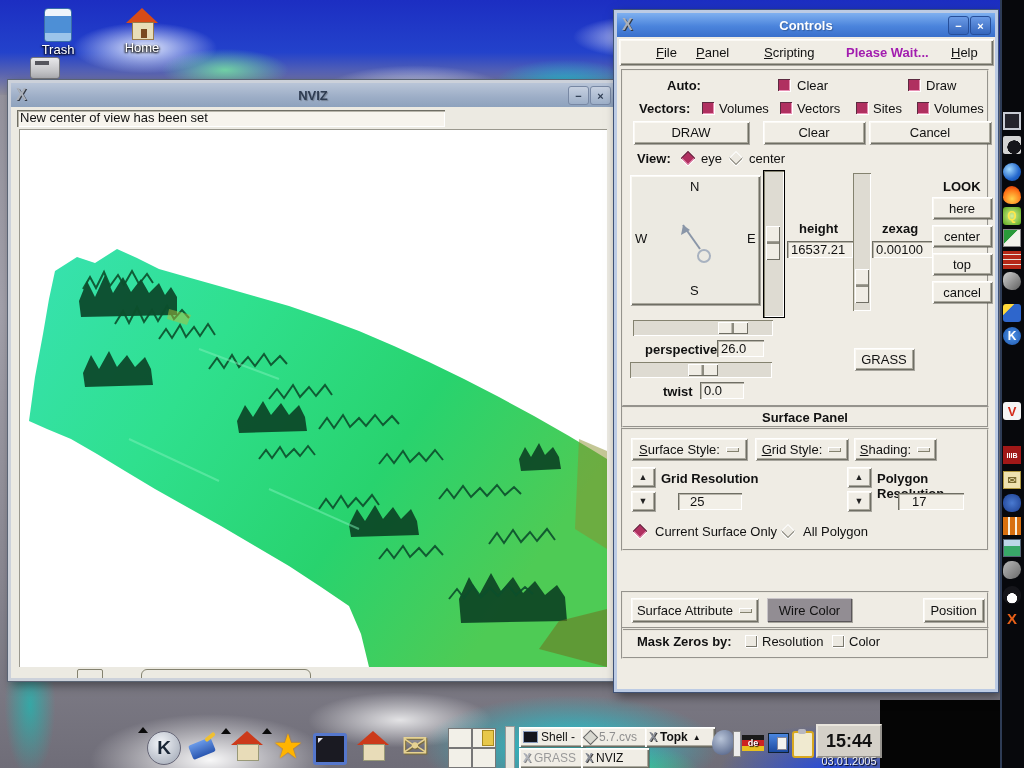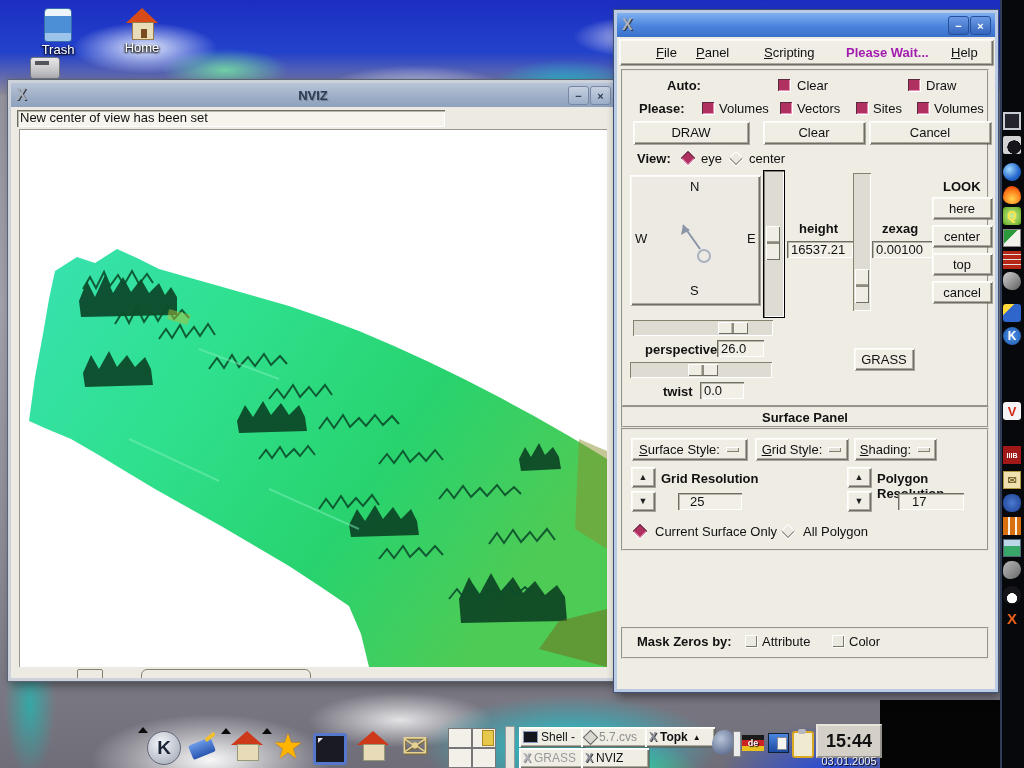--- a/index.html
+++ b/index.html
@@ -136,41 +136,42 @@
       </svg>
     </div>
 
     <div class="abs" style="left:66px;top:586px;width:24px;height:16px;border:1px solid #84826f;border-radius:2px;"></div>
     <div class="abs" style="left:130px;top:586px;width:168px;height:16px;border:1px solid #84826f;border-radius:6px;"></div>
   </div>
 
   <div class="win" id="ctrl-win">
     <div class="tbar active">
       <span class="xlogo">X</span>
+      <span class="ttl">Controls</span>
       <span class="tbtn active" style="right:26px;">−</span>
       <span class="tbtn active" style="right:4px;">×</span>
     </div>
 
     <div class="abs raised" style="left:2px;top:26px;width:374px;height:26px;">
       <span class="abs ul" style="left:37px;top:6px;">File</span>
       <span class="abs ul" style="left:77px;top:6px;">Panel</span>
       <span class="abs ul" style="left:145px;top:6px;">Scripting</span>
       <span class="abs" style="left:227px;top:6px;color:#a21caf;font-weight:bold;">Please Wait...</span>
       <span class="abs ul" style="left:332px;top:6px;">Help</span>
     </div>
 
     <div class="abs groovebox" style="left:4px;top:56px;width:364px;height:334px;">
 
       <span class="abs b" style="left:44px;top:7px;">Auto:</span>
       <span class="abs cb on" style="left:155px;top:8px;"></span>
       <span class="abs" style="left:174px;top:7px;">Clear</span>
       <span class="abs cb on" style="left:285px;top:8px;"></span>
       <span class="abs" style="left:303px;top:7px;">Draw</span>
 
-      <span class="abs b" style="left:16px;top:30px;">Please:</span>
+      <span class="abs b" style="left:16px;top:30px;">Vectors:</span>
       <span class="abs cb on" style="left:79px;top:31px;"></span>
       <span class="abs" style="left:96px;top:30px;">Volumes</span>
       <span class="abs cb on" style="left:157px;top:31px;"></span>
       <span class="abs" style="left:174px;top:30px;">Vectors</span>
       <span class="abs cb on" style="left:233px;top:31px;"></span>
       <span class="abs" style="left:250px;top:30px;">Sites</span>
       <span class="abs cb on" style="left:294px;top:31px;"></span>
       <span class="abs" style="left:311px;top:30px;">Volumes</span>
 
       <div class="abs raised btn" style="left:10px;top:50px;width:116px;height:23px;">DRAW</div>
@@ -249,25 +250,33 @@
       <div class="abs raised btn spin" style="left:224px;top:61px;width:24px;height:20px;">▼</div>
       <span class="abs b" style="left:254px;top:41px;word-spacing:7px;">Polygon Resolution</span>
       <div class="abs sunken entry" style="left:275px;top:63px;width:52px;height:17px;padding-left:14px;">17</div>
       <span class="abs radio on" style="left:12px;top:96px;"></span>
       <span class="abs" style="left:32px;top:94px;">Current Surface Only</span>
       <span class="abs radio off" style="left:160px;top:96px;"></span>
       <span class="abs" style="left:180px;top:94px;">All Polygon</span>
     </div>
 
 
+    <div class="abs groovebox" style="left:4px;top:578px;width:364px;height:36px;">
+      <div class="abs raised btn" style="left:8px;top:5px;width:127px;height:24px;gap:6px;">
+        <span>Surface Attribute</span>
+          <span class="dash"></span>
+      </div>
+      <div class="abs btn" style="left:144px;top:5px;width:85px;height:24px;background:#928d93;box-shadow:inset 1px 1px 0 #c8c4c8,inset -1px -1px 0 #5a565a,1px 1px 0 rgba(80,80,70,.45);">Wire Color</div>
+      <div class="abs raised btn" style="left:300px;top:5px;width:61px;height:24px;">Position</div>
+    </div>
 
     <div class="abs groovebox" style="left:4px;top:614px;width:364px;height:28px;">
       <span class="abs b" style="left:14px;top:5px;">Mask Zeros by:</span>
       <span class="abs cb off" style="left:122px;top:6px;"></span>
-      <span class="abs" style="left:139px;top:5px;">Attribute</span>
+      <span class="abs" style="left:139px;top:5px;">Resolution</span>
       <span class="abs cb off" style="left:209px;top:6px;"></span>
       <span class="abs" style="left:226px;top:5px;">Color</span>
     </div>
 
   </div>
 
   <div class="abs" style="left:1000px;top:0;width:24px;height:768px;background:#07080c;border-left:2px solid #2e3c56;"></div>
   <div class="dock-icon" style="top:112px;background:#24242c;border:2px solid #c8ccd4;box-sizing:border-box;"></div>
   <div class="dock-icon" style="top:136px;background:radial-gradient(circle at 62% 62%, #15151a 42%, #d3d3d3 44%);border-radius:2px;"></div>
   <div class="dock-icon" style="top:163px;background:radial-gradient(circle at 35% 35%, #9fd8ff, #2266cc 60%, #134a99);border-radius:50%;"></div>

